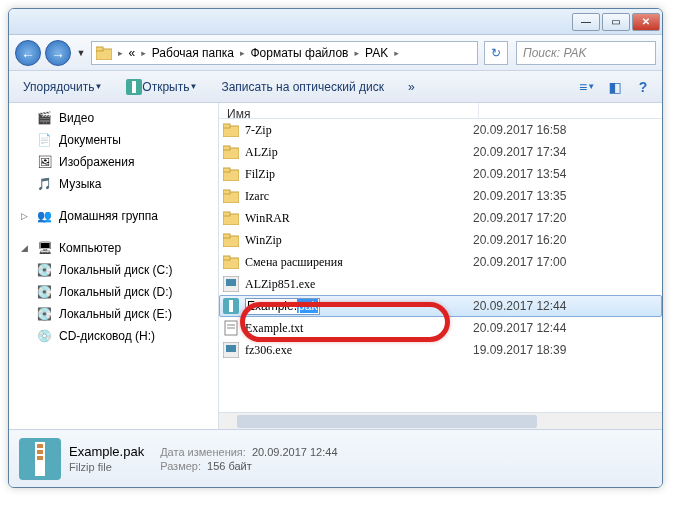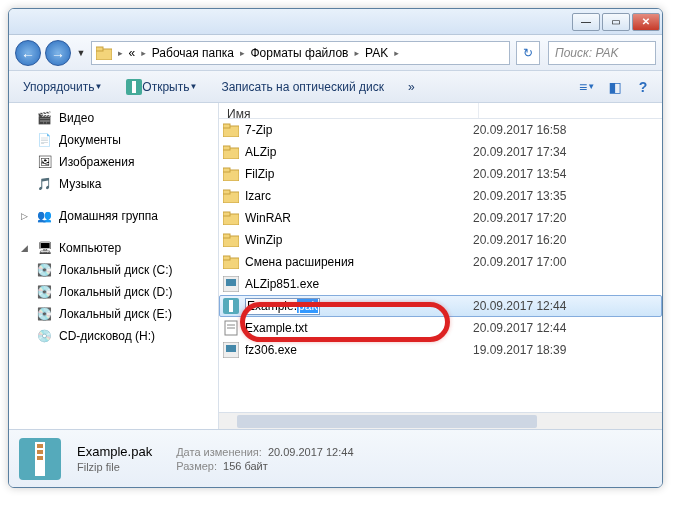--- a/index.html
+++ b/index.html
@@ -14,21 +14,21 @@
 .winbtn.close { background: linear-gradient(#e48b7e, #c63a2a); color: #fff; font-weight: bold; }
 
 .navbar { height: 36px; background: linear-gradient(#f7fafe, #e8eef7); border-bottom: 1px solid #c8d4e3; display: flex; align-items: center; padding: 0 6px; gap: 4px; }
 .navbtn { width: 26px; height: 26px; border-radius: 50%; background: radial-gradient(#7fb5e8, #2a6dbf); border: 1px solid #2a5a9f; color: #fff; display: flex; align-items: center; justify-content: center; cursor: pointer; font-size: 14px; }
 .navdrop { width: 12px; height: 20px; display: flex; align-items: center; justify-content: center; font-size: 9px; color: #333; cursor: pointer; }
 .addressbar { flex: 1; height: 24px; border: 1px solid #a8b8cc; background: #fff; display: flex; align-items: center; padding: 0 4px; font-size: 12px; gap: 6px; }
 .addressbar .sep { color: #666; font-size: 9px; }
 .addr-segment { cursor: pointer; }
 .folder-icon { width: 16px; height: 14px; display: inline-block; }
 .refresh { width: 24px; height: 24px; border: 1px solid #a8b8cc; background: #fff; display: flex; align-items: center; justify-content: center; cursor: pointer; color: #2a6dbf; font-size: 12px; margin-left: 2px; }
-.searchbox { width: 108px; height: 24px; border: 1px solid #a8b8cc; background: #fff; font-size: 12px; font-style: italic; color: #888; padding: 0 6px; display: flex; align-items: center; margin-left: 4px; }
+.searchbox { width: 140px; height: 24px; border: 1px solid #a8b8cc; background: #fff; font-size: 12px; font-style: italic; color: #888; padding: 0 6px; display: flex; align-items: center; margin-left: 4px; }
 
 .toolbar { height: 32px; background: linear-gradient(#f2f6fb, #e3eaf4); border-bottom: 1px solid #c8d4e3; display: flex; align-items: center; padding: 0 8px; gap: 12px; font-size: 12px; }
 .tbtn { display: flex; align-items: center; gap: 0; cursor: pointer; color: #1a3a6a; padding: 2px 6px; }
 .tbtn .drop { font-size: 8px; }
 .toolbar-right { margin-left: auto; display: flex; gap: 6px; align-items: center; }
 .ticon { width: 22px; height: 22px; display: flex; align-items: center; justify-content: center; cursor: pointer; color: #2a6dbf; font-size: 14px; }
 
 .body-area { flex: 1; display: flex; overflow: hidden; }
 
 .sidebar { width: 210px; background: #fff; border-right: 1px solid #d8e0ea; padding: 4px 0; font-size: 12px; overflow-y: auto; }
@@ -44,26 +44,26 @@
 .col-name { width: 260px; }
 .col-date { flex: 1; }
 .fl-rows { flex: 1; overflow-y: auto; position: relative; }
 .fl-row { display: flex; align-items: center; height: 22px; font-size: 12px; padding: 0 4px; }
 .fl-row.selected { background: linear-gradient(#e8f3fe, #cfe6fa); border: 1px solid #84acdd; border-radius: 2px; padding: 0 3px; }
 .fl-row .fname { width: 250px; display: flex; align-items: center; gap: 6px; }
 .fl-row .fdate { flex: 1; color: #444; }
 .ficon { width: 16px; height: 16px; display: inline-flex; align-items: center; justify-content: center; }
 .rename-input-wrap { background: #fff; border: 1px solid #7a9cc6; padding: 0 1px; height: 17px; display: flex; align-items: center; }
 .rename-sel { background: #3399ff; color: #fff; padding: 0 1px; }
-.filename-plain { white-space: nowrap; }
+.filename-plain { white-space: nowrap; font-family: Liberation Serif, serif; }
 
 .scrollbar-h { height: 17px; border-top: 1px solid #d8e0ea; background: #f0f0f0; position: relative; }
 .scrollbar-h .thumb { position: absolute; left: 18px; top: 2px; height: 13px; width: 300px; background: #cdd6e3; border-radius: 2px; }
 
-.details-pane { height: 58px; border-top: 1px solid #c8d4e3; background: linear-gradient(#f4f8fc, #e8eff8); display: flex; align-items: center; padding: 6px 10px; gap: 16px; font-size: 12px; }
+.details-pane { height: 58px; border-top: 1px solid #c8d4e3; background: linear-gradient(#f4f8fc, #e8eff8); display: flex; align-items: center; padding: 6px 10px; gap: 8px; font-size: 12px; }
 .dp-icon { width: 42px; height: 42px; display: flex; align-items: center; justify-content: center; }
 .dp-info { display: flex; flex-direction: column; gap: 2px; }
 .dp-name { font-size: 13px; color: #000; }
 .dp-type { color: #666; font-size: 11px; }
 .dp-meta { display: flex; flex-direction: column; gap: 2px; margin-left: 8px; }
 .dp-meta-row { display: flex; gap: 6px; color: #555; font-size: 11px; }
 .dp-meta-row .lbl { color: #888; }
 
 .highlight-oval { position: absolute; left: 240px; top: 302px; width: 210px; height: 40px; border: 5px solid #d22; border-radius: 22px; pointer-events: none; box-shadow: 0 0 4px rgba(210,30,30,0.3); }
 

